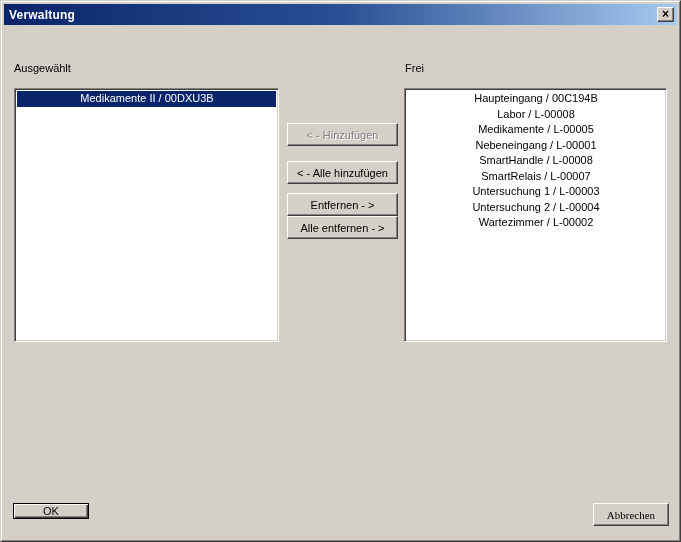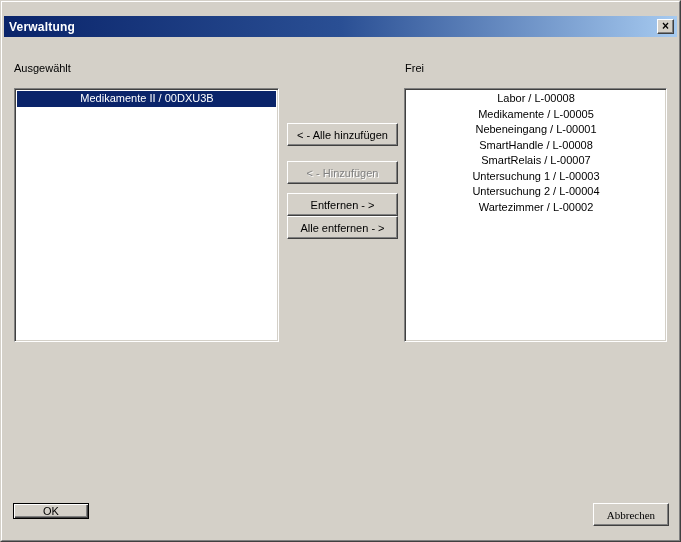--- a/index.html
+++ b/index.html
@@ -27,21 +27,21 @@
   }
 
   
   .titlebar {
     position: absolute;
     left: 2px; top: 2px; width: 673px; height: 21px;
     background: linear-gradient(to right,
       var(--titlebar-gradient-start, #0A246A) 0%,
       #2A4F94 50%,
       var(--titlebar-gradient-end, #A6CAF0) 100%);
-    display: flex; align-items: center; margin-top: 12px;
+    display: flex; align-items: center;
   }
   .title-text {
     color: #FFFFFF;
     font-size: 12px;
     font-weight: bold;
     padding-left: 5px;
     letter-spacing: 0.2px;
   }
   .close-btn {
     position: absolute;
@@ -154,33 +154,34 @@
     </div>
 
     <div class="label label-left">Ausgewählt</div>
     <div class="label label-right">Frei</div>
 
     <div class="listbox listbox-left">
         <div class="list-item selected">Medikamente II / 00DXU3B</div>
       </div>
 
     <div class="listbox listbox-right">
+        <div class="list-item">Haupteingang / 00C194B</div>
         <div class="list-item">Labor / L-00008</div>
         <div class="list-item">Medikamente / L-00005</div>
         <div class="list-item">Nebeneingang / L-00001</div>
         <div class="list-item">SmartHandle / L-00008</div>
         <div class="list-item">SmartRelais / L-00007</div>
         <div class="list-item">Untersuchung 1 / L-00003</div>
         <div class="list-item">Untersuchung 2 / L-00004</div>
         <div class="list-item">Wartezimmer / L-00002</div>
       </div>
 
     <div class="transfer-buttons">
+      <button class="btn transfer-btn disabled" disabled="">&lt; - Hinzufügen</button>
       <button class="btn transfer-btn">&lt; - Alle hinzufügen</button>
-      <button class="btn transfer-btn disabled" disabled="">&lt; - Hinzufügen</button>
       <button class="btn transfer-btn">Entfernen - &gt;</button>
       <button class="btn transfer-btn">Alle entfernen - &gt;</button>
     </div>
 
     <button class="ok-btn">OK</button>
     <button class="btn cancel-btn">Abbrechen</button>
 
   </div>
 </div>
 

